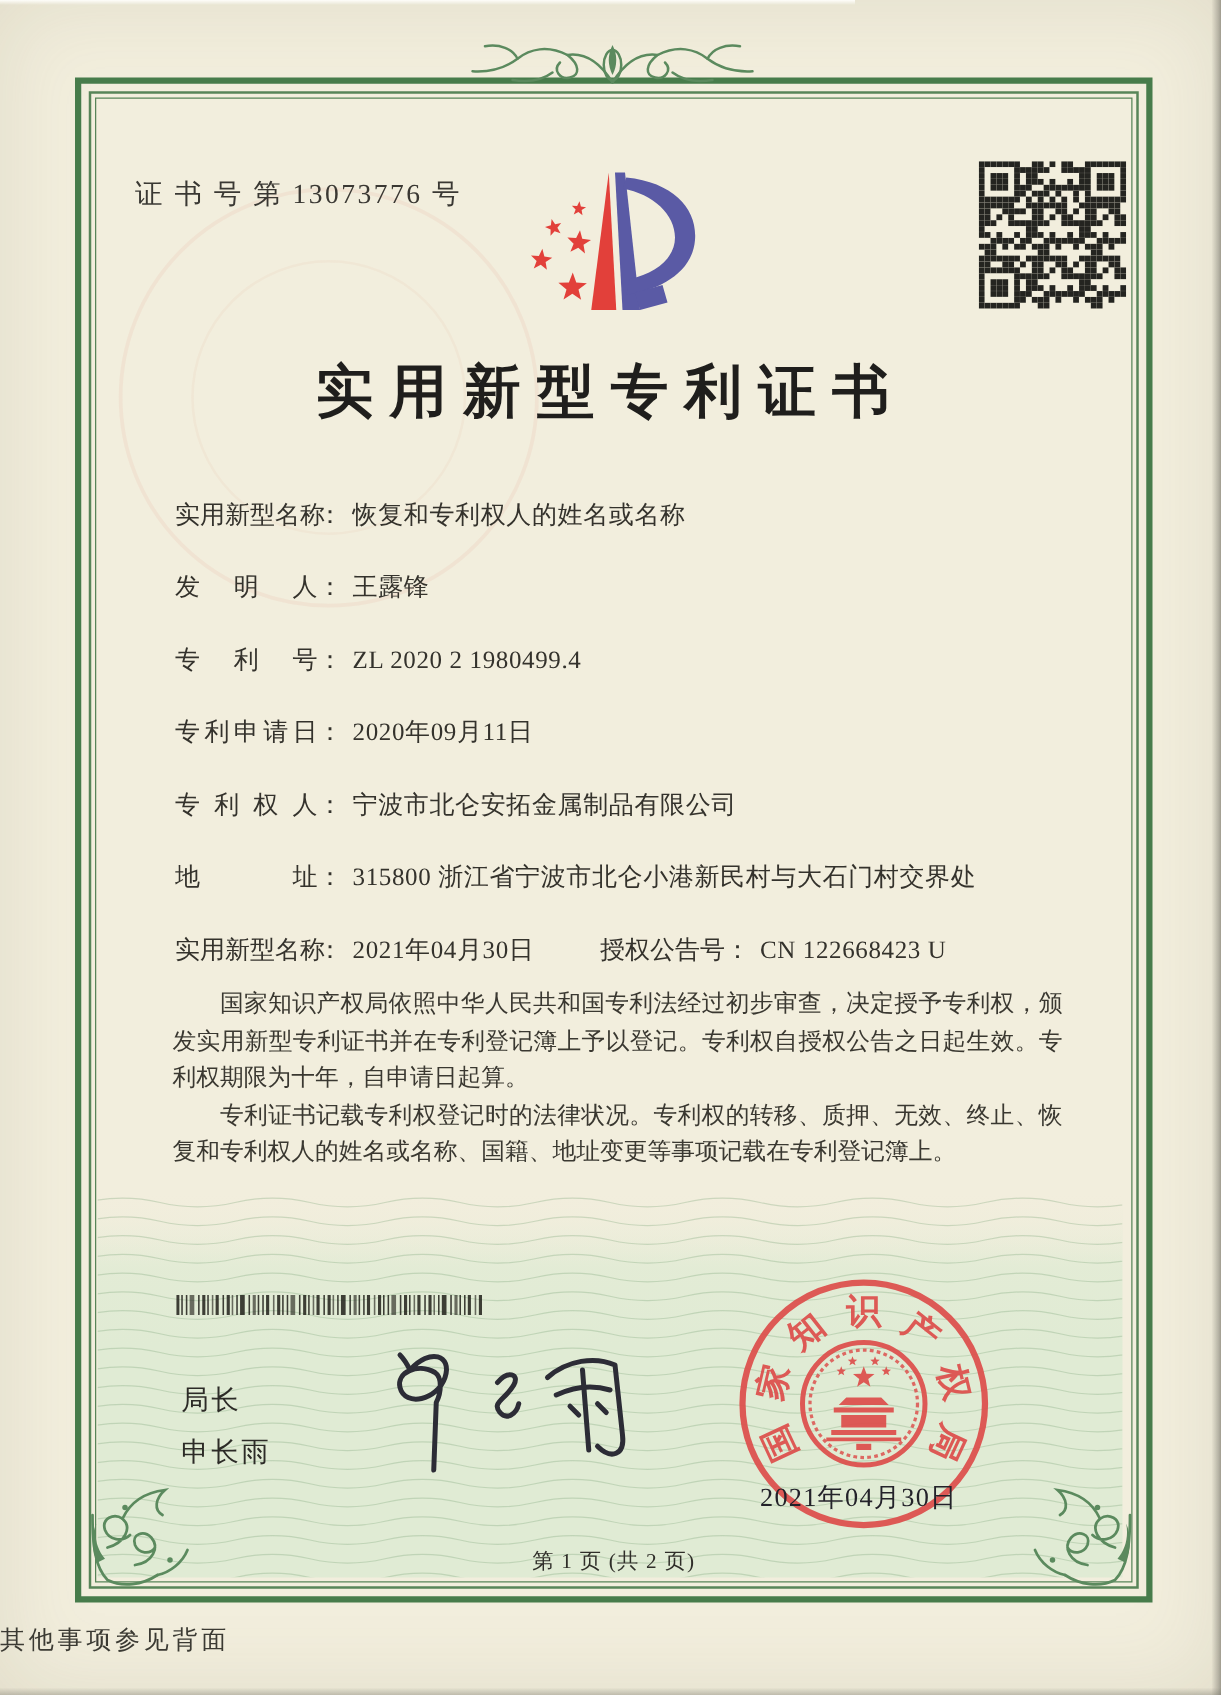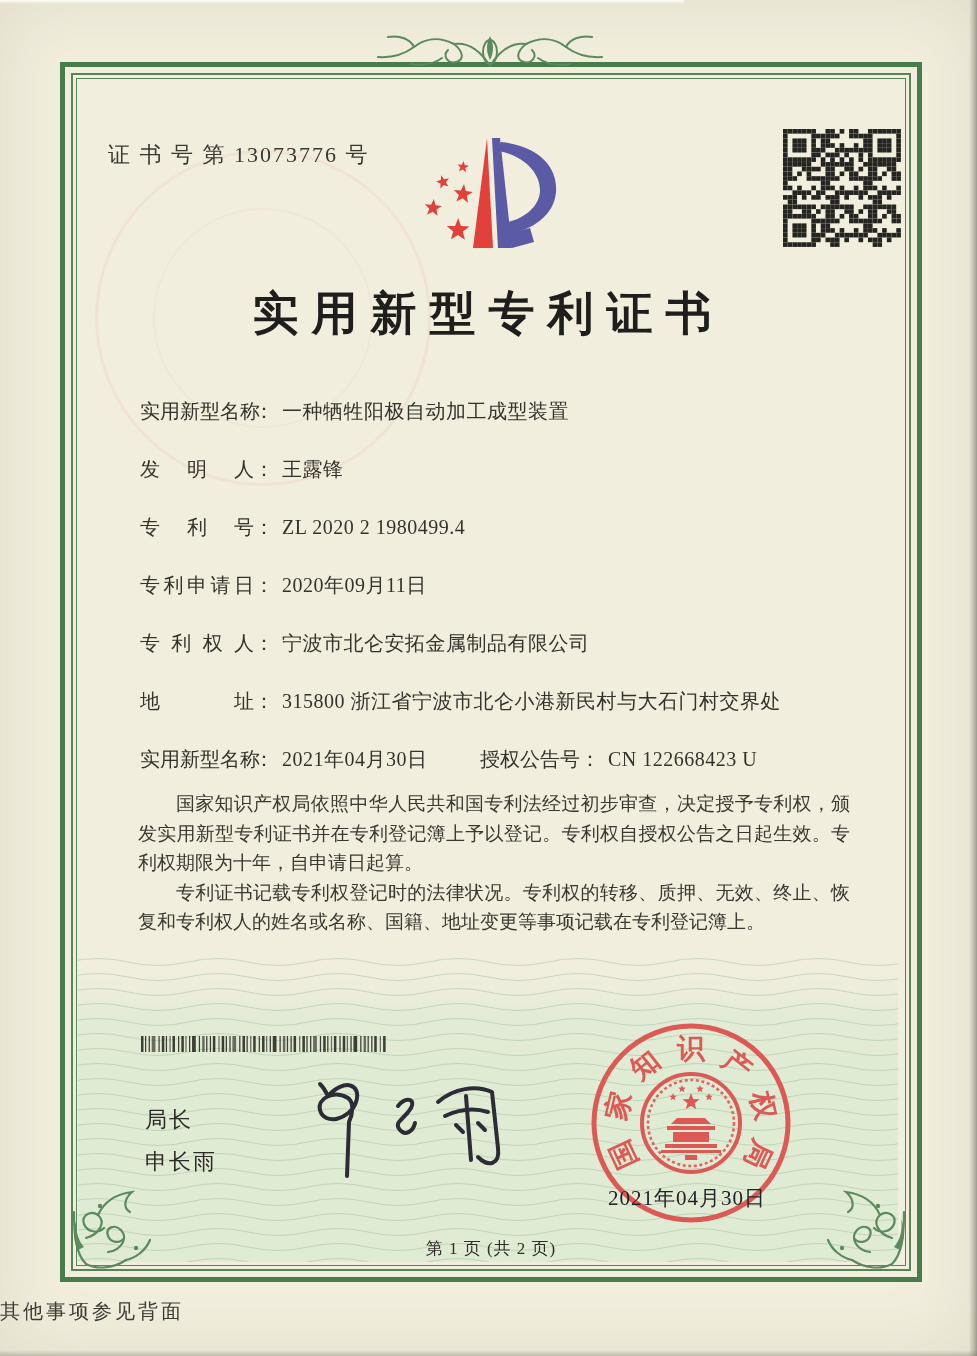--- a/index.html
+++ b/index.html
@@ -546,21 +546,21 @@
       <rect x="47.20" y="113.28" width="4.63" height="4.63" fill="#242420"></rect>
       <rect x="51.92" y="113.28" width="4.63" height="4.63" fill="#242420"></rect>
       <rect x="89.68" y="113.28" width="4.63" height="4.63" fill="#242420"></rect>
       <rect x="94.40" y="113.28" width="4.63" height="4.63" fill="#242420"></rect>
     </svg>
 
   <div class="title">实用新型专利证书</div>
 
   <div class="fields">
     <div class="frow">
-      <span class="flabel">实用新型名称</span><span class="fcolon">：</span><span class="fvalue">一种牺牲阳极自动加工成型装置</span>
+      <span class="flabel">实用新型名称</span><span class="fcolon">：</span><span class="fvalue">恢复和专利权人的姓名或名称</span>
     </div>
     <div class="frow">
       <span class="flabel">发明人</span><span class="fcolon">：</span><span class="fvalue">王露锋</span>
     </div>
     <div class="frow">
       <span class="flabel">专利号</span><span class="fcolon">：</span><span class="fvalue">ZL 2020 2 1980499.4</span>
     </div>
     <div class="frow">
       <span class="flabel">专利申请日</span><span class="fcolon">：</span><span class="fvalue">2020年09月11日</span>
     </div>

